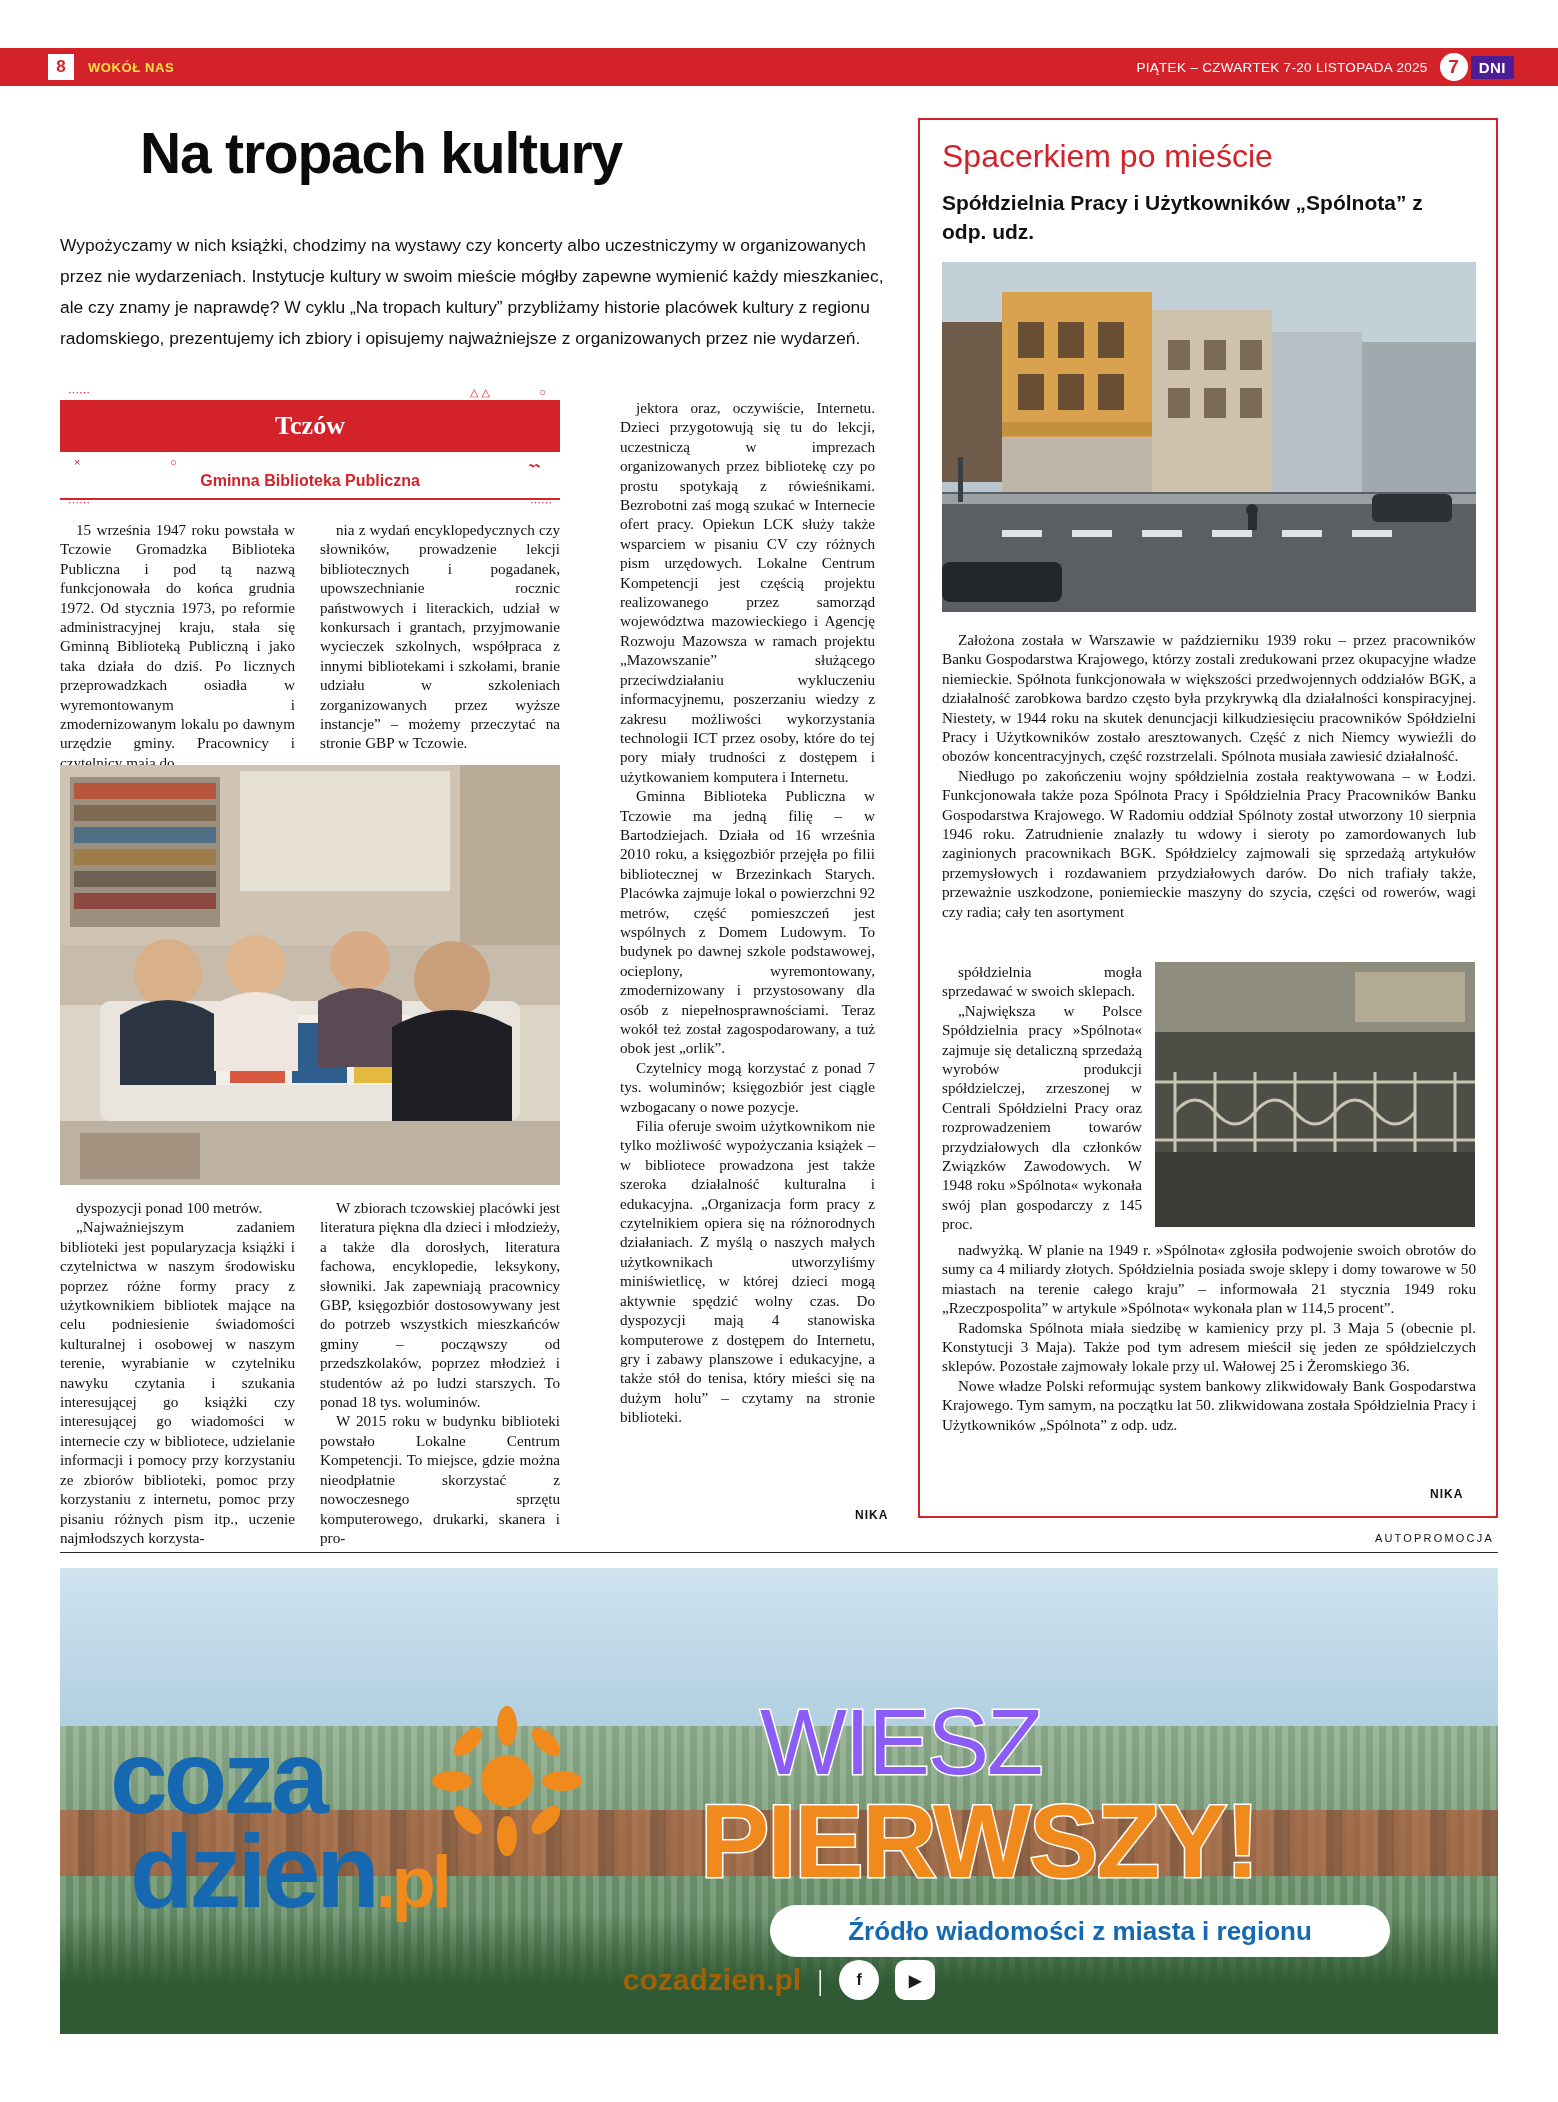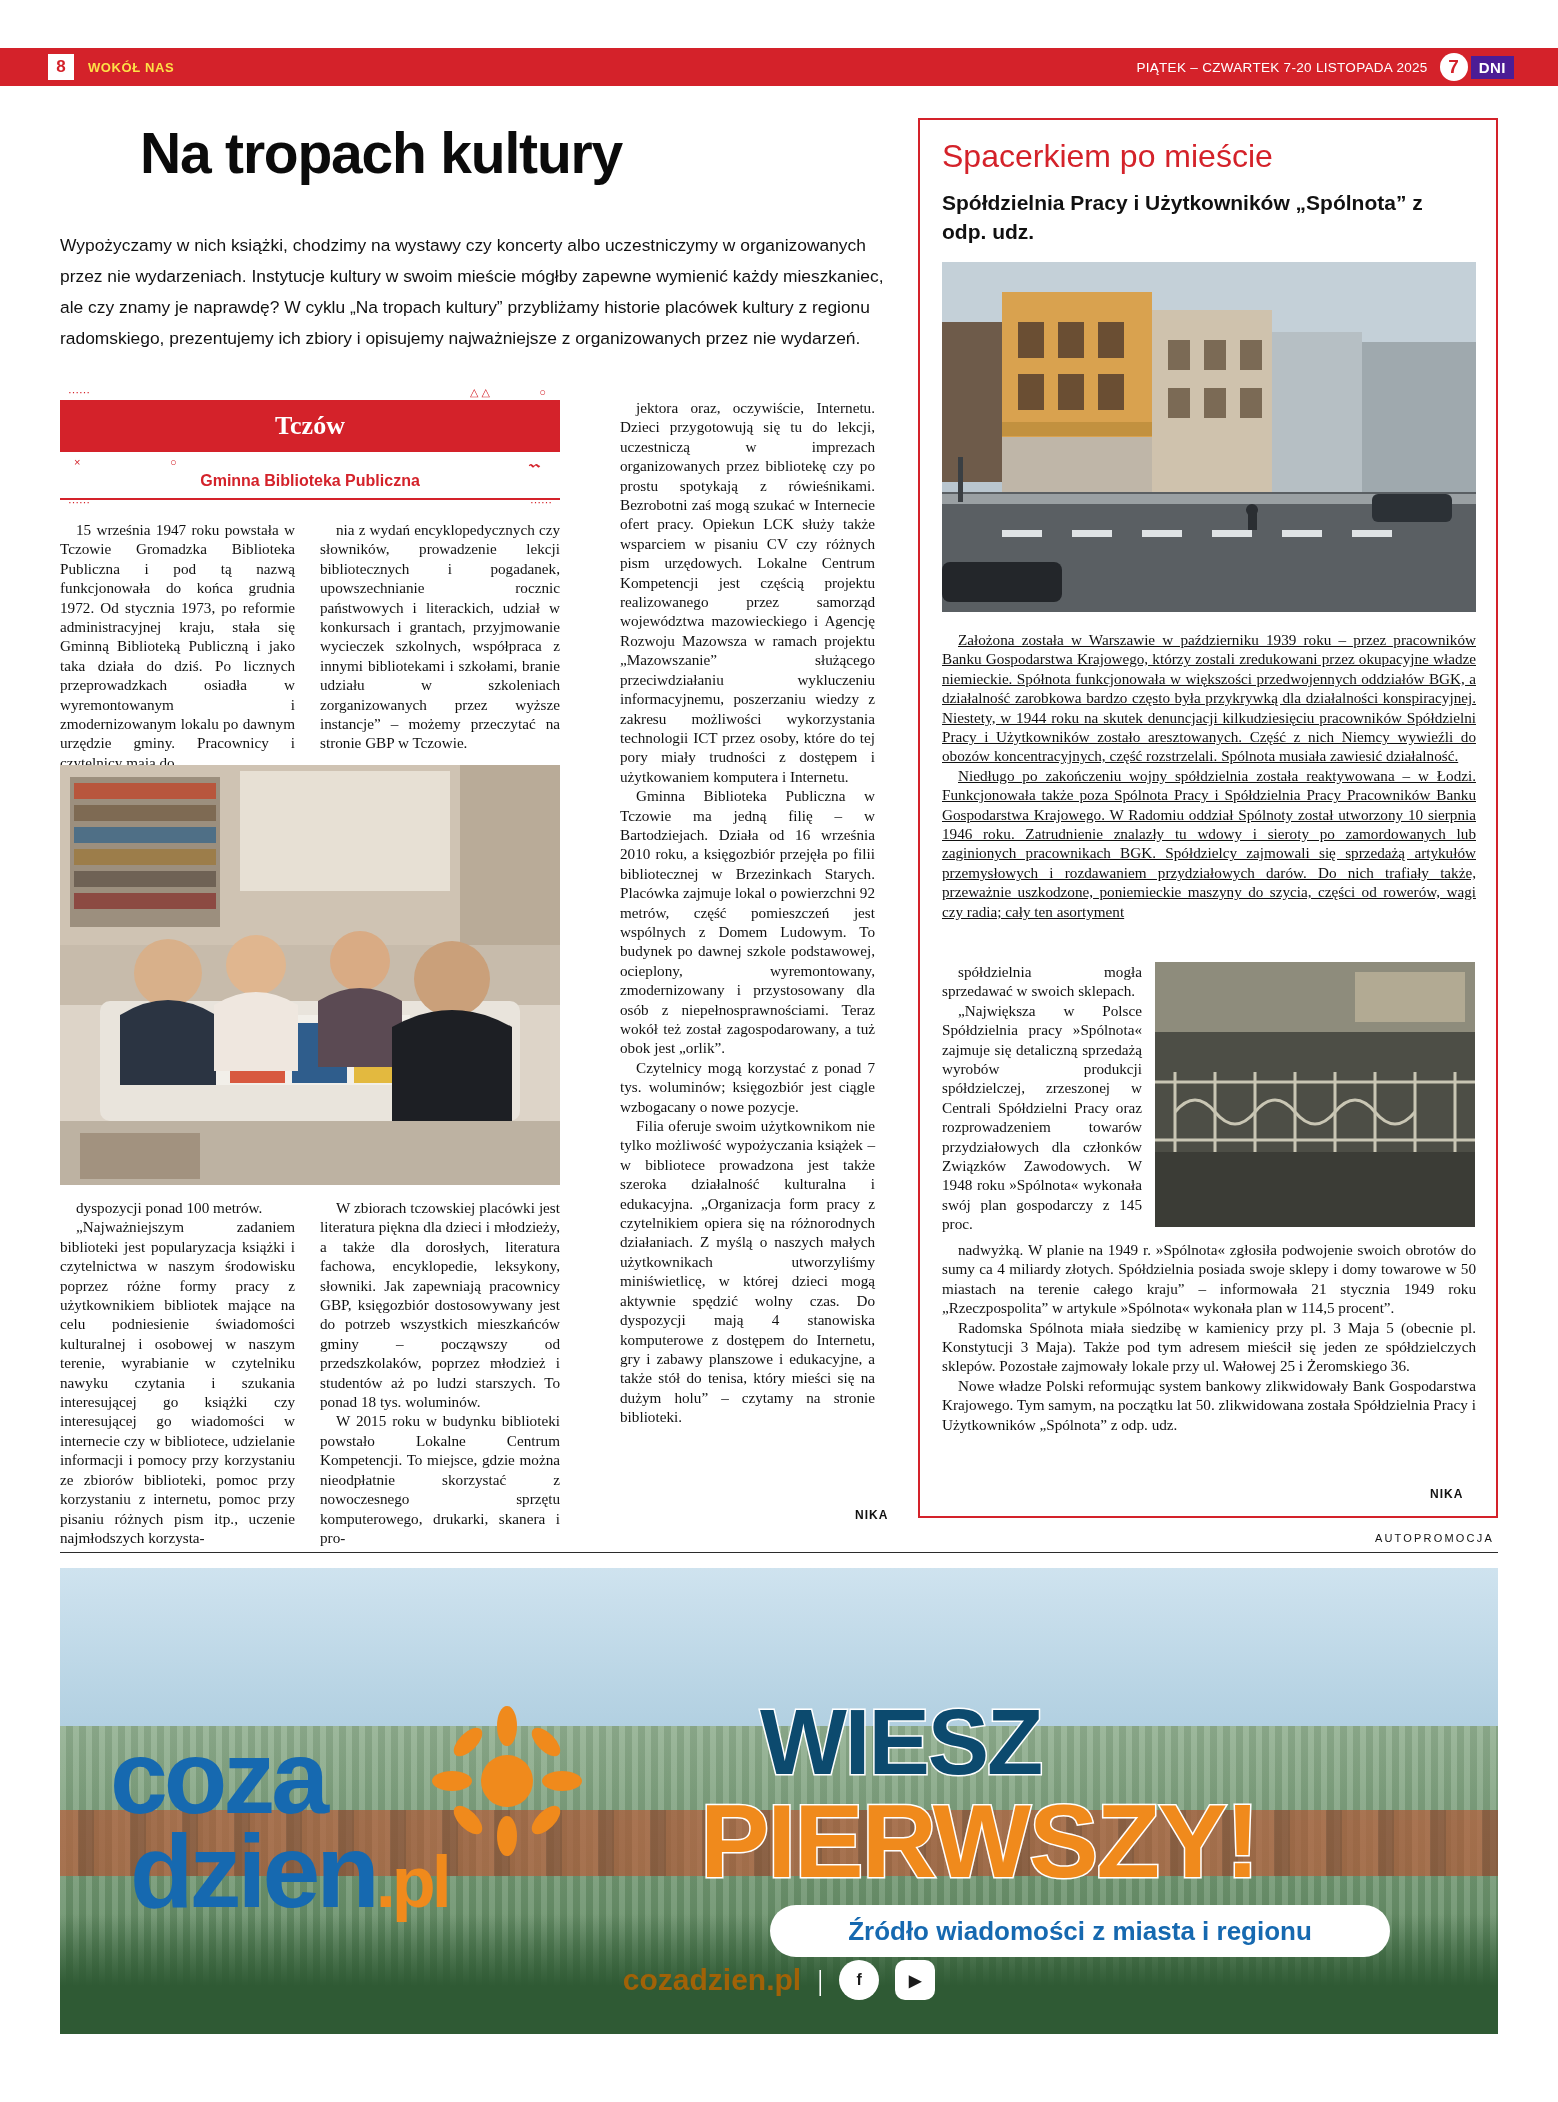--- a/index.html
+++ b/index.html
@@ -215,21 +215,21 @@
     color: #111;
   }
   .photo2 {
     position: absolute;
     left: 942px; top: 262px;
     width: 534px; height: 350px;
     overflow: hidden;
     background: #9aa6ad;
   }
   #col-f { left: 942px; top: 630px; width: 534px; }
-  #col-f p { text-indent: 16px; text-decoration: underline; }
+  #col-f p { text-indent: 16px; }
 
   .photo3 {
     position: absolute;
     left: 1155px; top: 962px;
     width: 320px; height: 265px;
     overflow: hidden;
     background: #5d5f57;
   }
   .photo3 .credit {
     position: absolute;
@@ -312,24 +312,24 @@
   .dzien .pl { color: #f08a1c; font-size: 72px; }
   .sunburst {
     position: absolute;
     left: 432px; top: 1706px;
     width: 150px; height: 150px;
   }
   .wiesz {
     position: absolute;
     left: 760px; top: 1690px;
     font-family: "Liberation Sans", sans-serif;
-    font-weight: bold;
+    font-weight: normal;
     font-size: 92px;
     letter-spacing: -2px;
-    color: #0c4a6e;
+    color: #8b5cf6;
     -webkit-text-stroke: 3px #ffffff;
     paint-order: stroke fill;
   }
   .pierwszy {
     position: absolute;
     left: 700px; top: 1782px;
     font-family: "Liberation Sans", sans-serif;
     font-weight: bold;
     font-size: 104px;
     letter-spacing: -2px;

